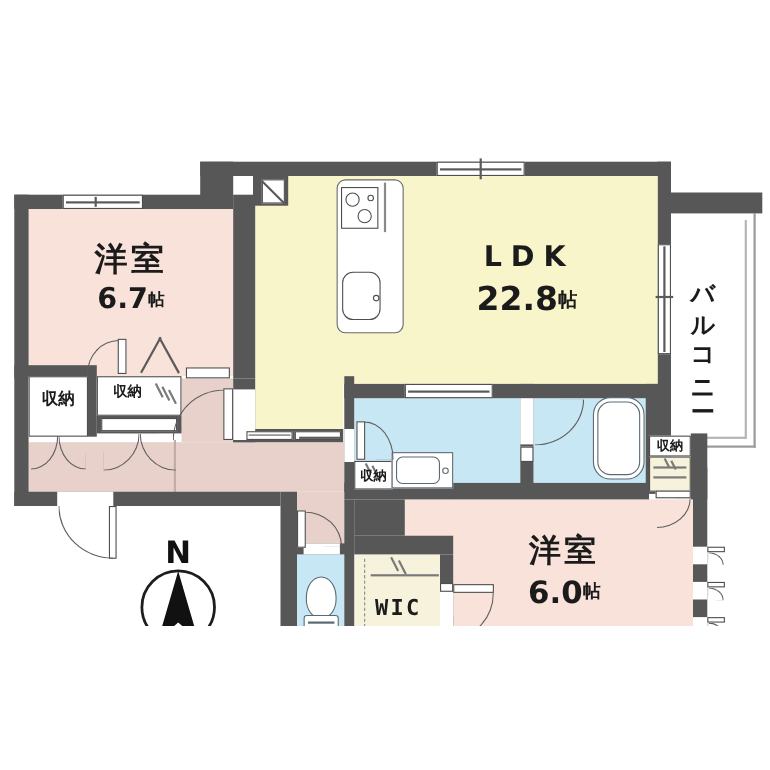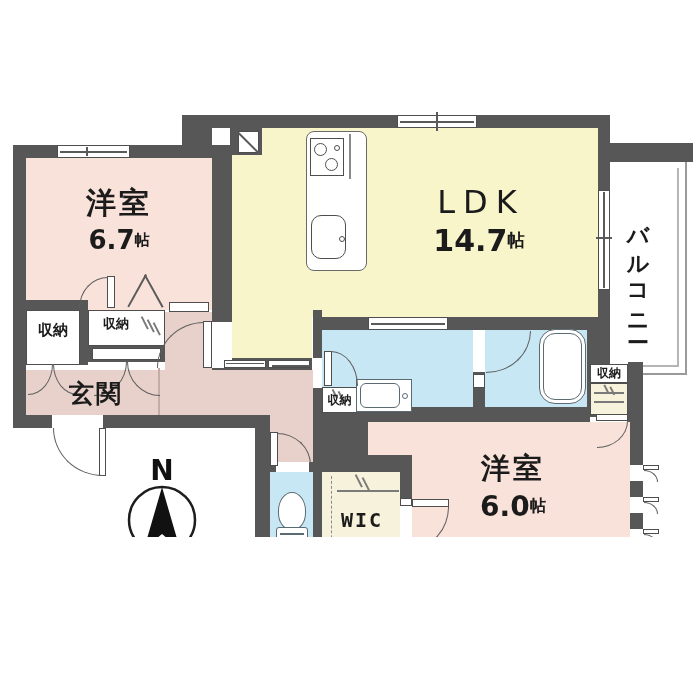--- a/index.html
+++ b/index.html
@@ -1,17 +1,17 @@
 <!DOCTYPE html>
 <html><head>
 <meta charset="utf-8">
 <style>
   html,body{margin:0;padding:0;background:#fff;}
   .plan{position:relative;width:700px;height:537px;background:#ffffff;overflow:hidden;
-        font-family:"DejaVu Sans","Liberation Sans",sans-serif;}
+        font-family:"DejaVu Sans","Liberation Sans",sans-serif;margin-top:32px;}
   .room,.wall,.wbox,.arc,.line,.lbl{position:absolute;box-sizing:border-box;}
   .wall{background:#575757;}
   .wbox{background:#ffffff;border:1.5px solid #4e4e4e;}
   .lbl{color:#1b1b1b;display:flex;align-items:center;justify-content:center;white-space:nowrap;}
   .vtext{writing-mode:vertical-rl;letter-spacing:5px;}
   .line{background:#5a5a5a;}
   .thin{background:#9a9a9a;}
   .hatch{position:absolute;width:14px;height:1.5px;background:#7a7a7a;transform:rotate(63deg);}
   .rod{position:absolute;height:1.5px;background:#7a7a7a;}
   .dashv{position:absolute;width:0;border-left:1.5px dashed #8a8a8a;}
@@ -172,32 +172,31 @@
   <div class="hatch" style="left:358px;top:544px;"></div>
   <div class="hatch" style="left:365px;top:547px;"></div>
   <div class="hatch" style="left:330px;top:393px;width:10px;"></div>
   <div class="hatch" style="left:336px;top:395px;width:10px;"></div>
 
   <div class="lbl" style="left:58px;top:186px;width:122px;height:34px;font-size:30px;font-weight:bold;letter-spacing:3px;">洋室</div>
   <div class="lbl" style="left:58px;top:224px;width:122px;height:32px;font-size:26px;font-weight:bold;">
     <span>6.7</span>
       <span class="unit">帖</span>
   </div>
-  <div class="lbl" style="left:408px;top:184px;width:146px;height:36px;font-size:32px;font-weight:normal;letter-spacing:8px;">LDK</div>
+  <div class="lbl" style="left:408px;top:184px;width:146px;height:36px;font-size:26px;font-weight:bold;letter-spacing:8px;">LDK</div>
   <div class="lbl" style="left:406px;top:223px;width:146px;height:34px;font-size:30px;font-weight:bold;">
-    <span>14.7</span>
+    <span>22.8</span>
       <span class="unit">帖</span>
   </div>
   <div class="lbl" style="left:452px;top:452px;width:122px;height:34px;font-size:29px;font-weight:bold;letter-spacing:3px;">洋室</div>
   <div class="lbl" style="left:452px;top:490px;width:122px;height:32px;font-size:28px;font-weight:bold;">
     <span>6.0</span>
       <span class="unit">帖</span>
   </div>
   <div class="lbl vtext" style="left:618px;top:188px;width:40px;height:170px;font-size:22px;font-weight:bold;">バルコニー</div>
-  <div class="lbl" style="left:46px;top:377px;width:100px;height:32px;font-size:25px;font-weight:bold;letter-spacing:2px;">玄関</div>
   <div class="lbl" style="left:330px;top:505px;width:64px;height:30px;font-size:20px;font-weight:bold;letter-spacing:2px;font-family:'DejaVu Sans Mono','Liberation Mono',monospace;">WIC</div>
   <div class="lbl" style="left:26px;top:318px;width:54px;height:24px;font-size:15px;font-weight:bold;">収納</div>
   <div class="lbl" style="left:92px;top:314px;width:48px;height:20px;font-size:13px;font-weight:bold;">収納</div>
   <div class="lbl" style="left:322px;top:389px;width:35px;height:22px;font-size:12px;font-weight:bold;">収納</div>
   <div class="lbl" style="left:590px;top:365px;width:38px;height:17px;font-size:12px;font-weight:bold;">収納</div>
 
   <svg style="position:absolute;left:120px;top:450px;" width="90" height="112" viewBox="0 0 90 112">
     <circle cx="42" cy="70" r="33" fill="#ffffff" stroke="#1d1d1d" stroke-width="2.5"></circle>
     <polygon points="42,37 60,99 42,84 24,99" fill="#111111"></polygon>
     <text x="42" y="30" text-anchor="middle" font-size="28" font-weight="bold" fill="#111111" font-family="DejaVu Sans, sans-serif">N</text>

